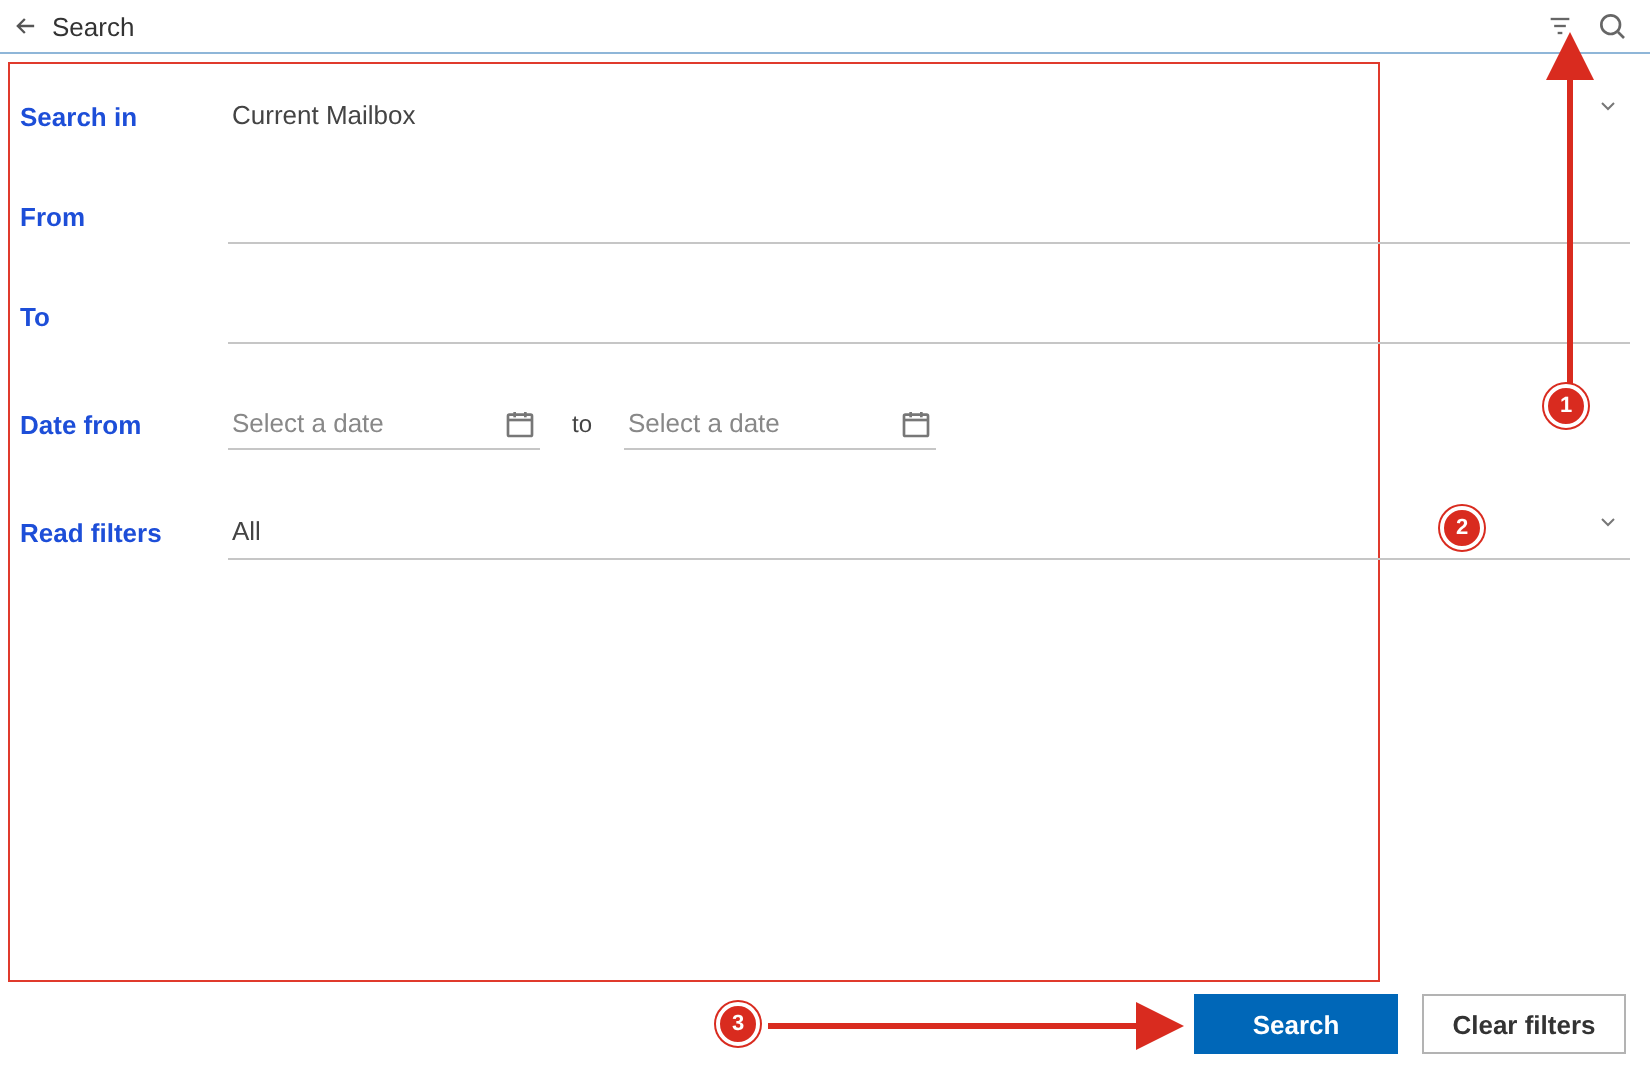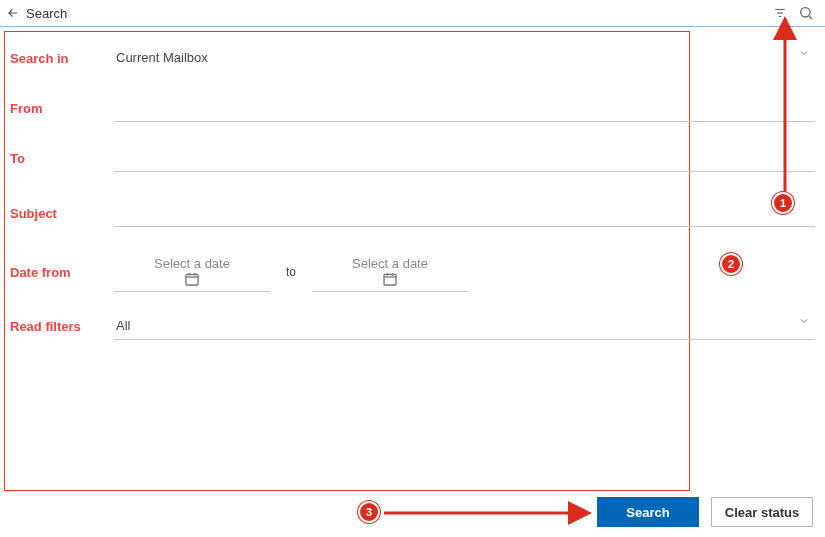--- a/index.html
+++ b/index.html
@@ -60,21 +60,21 @@
   .row {
     display: flex;
     align-items: center;
     min-height: 50px;
     padding: 6px 0;
   }
   .label {
     width: 104px;
     font-weight: 700;
     font-size: 13px;
-    color: #ef4444;
+    color: #1d4ed8;
   }
   .field {
     flex: 1;
     position: relative;
   }
   .underline {
     border: none;
     border-bottom: 1px solid #C6C6C6;
     width: 100%;
     font-size: 13px;
@@ -105,21 +105,20 @@
     display: flex;
     align-items: center;
     gap: 12px;
   }
   .date-field {
     display: flex;
     align-items: center;
     border-bottom: 1px solid #C6C6C6;
     padding: 4px 2px;
     width: 156px;
-    flex-direction: column;
   }
   .date-field .placeholder {
     flex: 1;
     color: #888;
     font-size: 13px;
   }
   .cal-icon { width: 16px; height: 16px; color: #777; }
   .to-sep { font-size: 12px; color: #444; padding: 0 4px; }
   .checkbox {
     width: 16px; height: 16px;
@@ -213,24 +212,20 @@
     <div class="label">From</div>
     <div class="field"><input class="underline" type="text" style=""></div>
   </div>
 
   <div class="row">
     <div class="label">To</div>
     <div class="field"><input class="underline" type="text" style=""></div>
   </div>
 
 
-  <div class="row" style="min-height:60px">
-    <div class="label">Subject</div>
-    <div class="field"><input class="underline" type="text" style=""></div>
-  </div>
 
 
   <div class="row" style="min-height:58px">
     <div class="label">Date from</div>
     <div class="field date-row">
       <div class="date-field">
         <div class="placeholder">Select a date</div>
         <svg class="cal-icon" viewBox="0 0 24 24" fill="none" stroke="currentColor" stroke-width="2">
             <rect x="3" y="5" width="18" height="16" rx="1"></rect>
             <line x1="3" y1="9" x2="21" y2="9"></line>
@@ -260,21 +255,21 @@
             <polyline points="6 9 12 15 18 9"></polyline>
           </svg>
       </div>
     </div>
   </div>
 
 </div>
 
 <div class="button-row">
   <div class="btn primary">Search</div>
-  <div class="btn">Clear status</div>
+  <div class="btn">Clear filters</div>
 </div>
 
 <div class="annotation-layer">
 
   <svg class="arrow-svg" style="left:780px; top:22px;" width="20" height="182">
     <defs>
         <marker id="ah1" markerWidth="8" markerHeight="8" refX="4" refY="4" orient="auto">
           <polygon points="0,0 8,4 0,8" fill="#D92B1F"></polygon>
         </marker>
       </defs>

